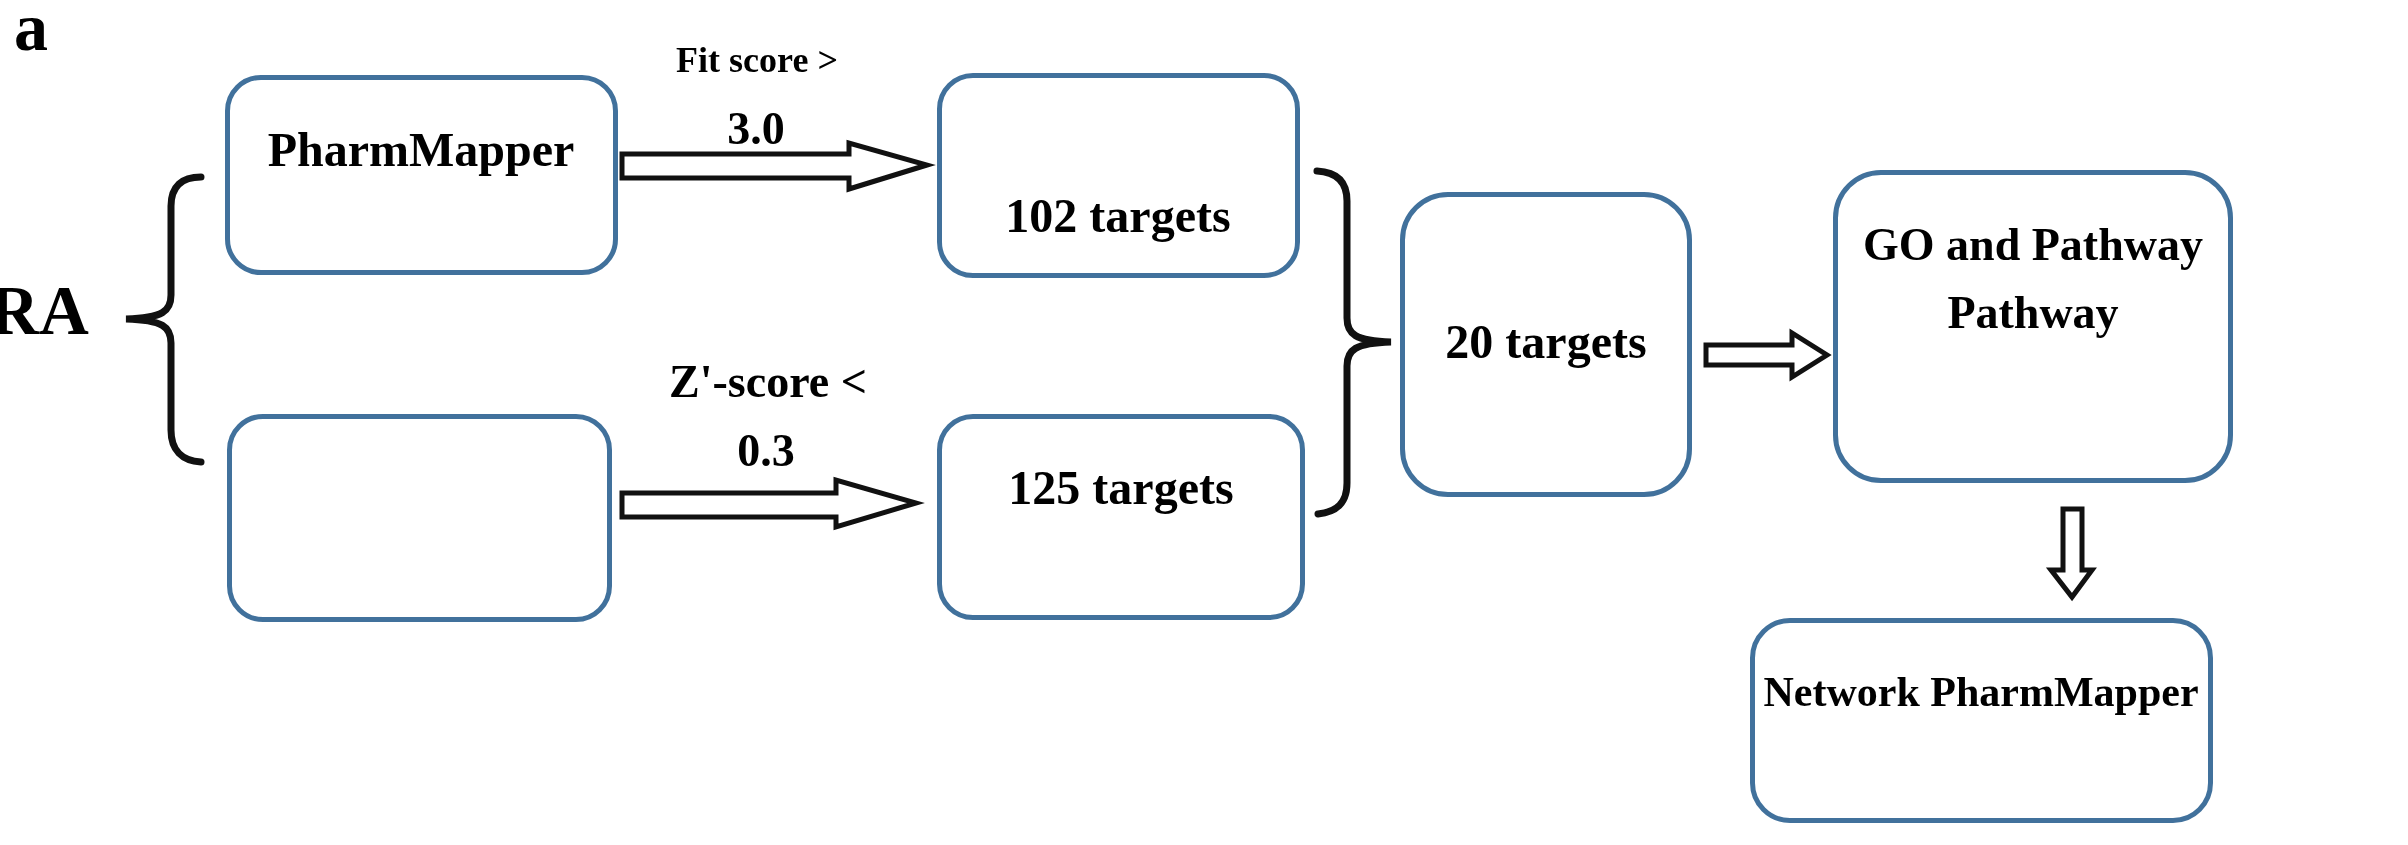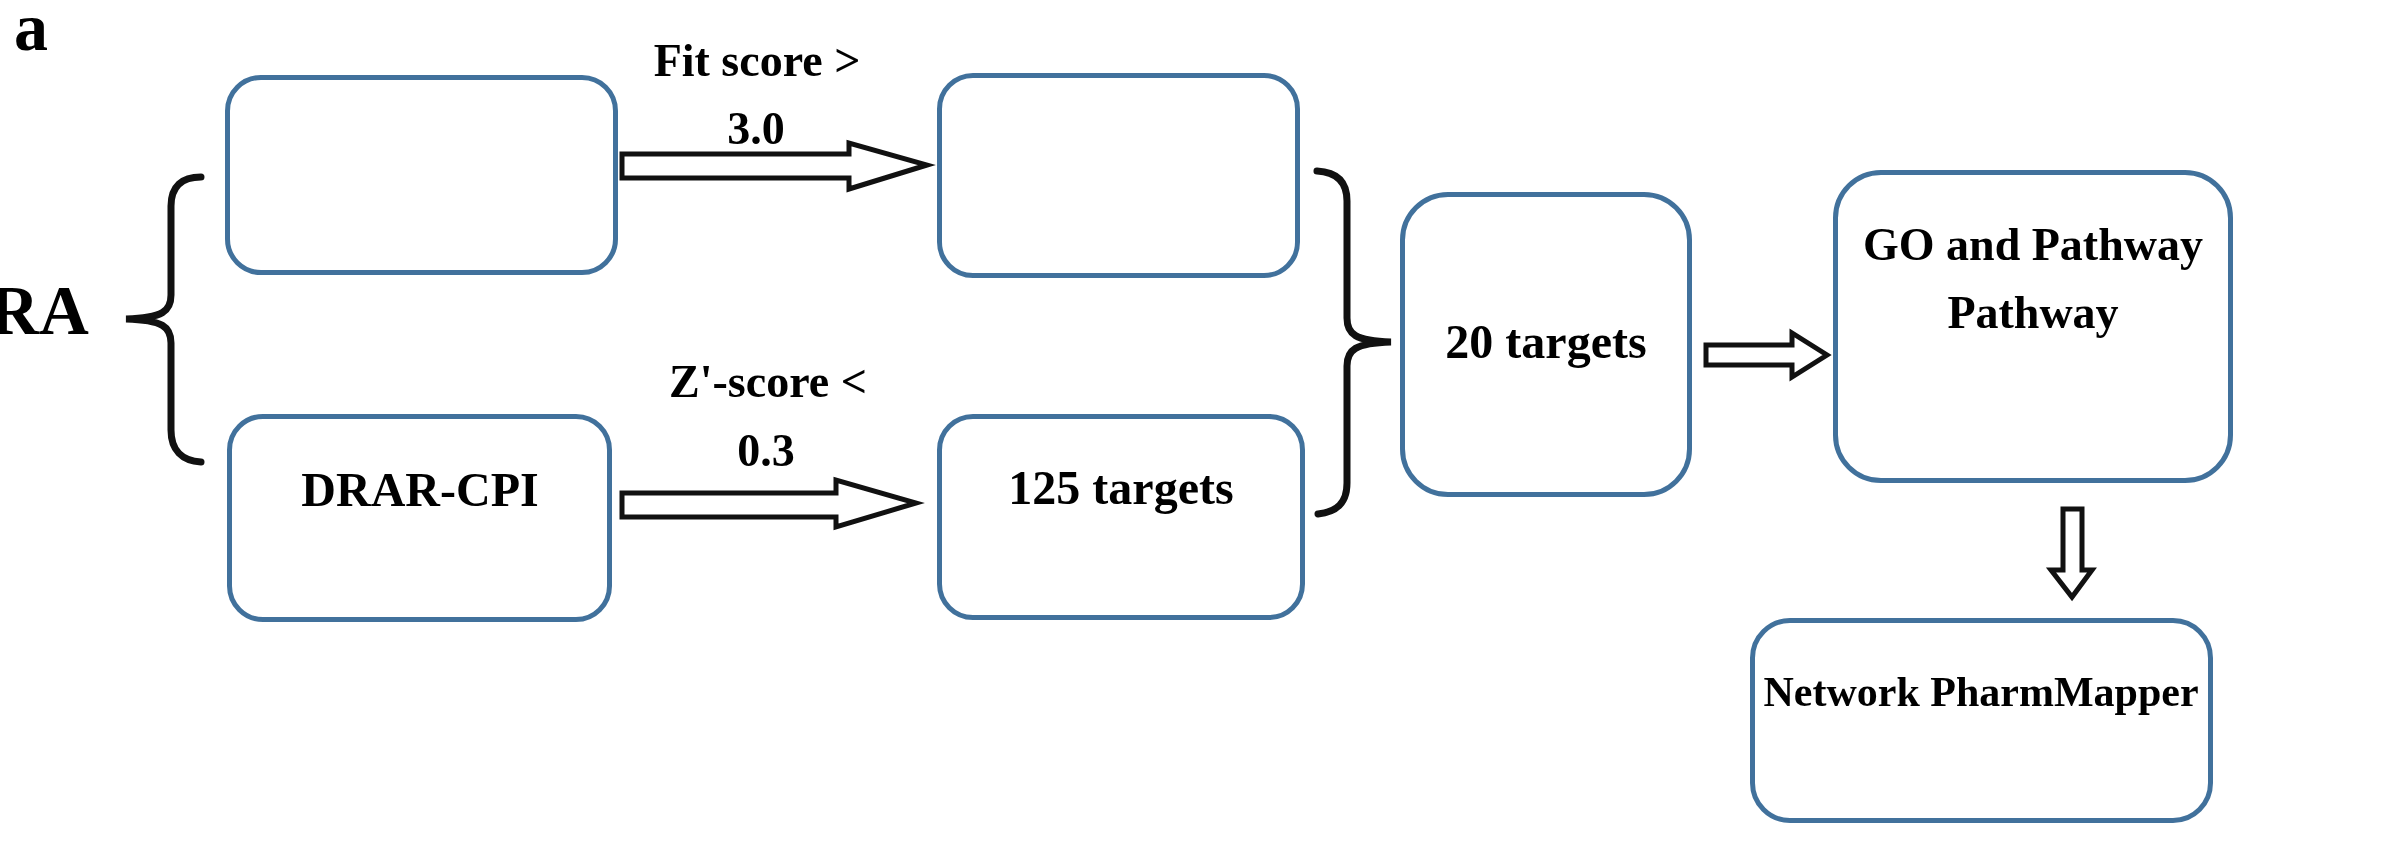--- a/index.html
+++ b/index.html
@@ -57,21 +57,21 @@
   #label-panel{left:31px;top:27px;font-size:68px;}
   #label-ra{left:39px;top:311px;font-size:69px;}
   #label-pharmmapper{left:421px;top:150px;}
   #label-drar-cpi{left:420px;top:490px;}
   #label-targets-102{left:1118px;top:216px;}
   #label-targets-125{left:1121px;top:488px;}
   #label-targets-18{left:1546px;top:342px;}
   #label-go-line1{left:2033px;top:245px;font-size:46px;}
   #label-go-line2{left:2033px;top:313px;font-size:46px;}
   #label-network{left:1981px;top:692px;font-size:42px;}
-  #label-fit-line1{left:757px;top:60px;font-size:46px;}
+  #label-fit-line1{left:757px;top:60px;font-size:36px;}
   #label-fit-line2{left:756px;top:128px;font-size:46px;}
   #label-z-line1{left:768px;top:381px;font-size:46px;}
   #label-z-line2{left:766px;top:450px;font-size:46px;}
 </style>
 </head>
 <body>
 
 <div id="canvas">
 
   <svg id="svg-layer" viewBox="0 0 2408 845" xmlns="http://www.w3.org/2000/svg">
@@ -93,21 +93,22 @@
   <div class="node" id="node-drar-cpi"></div>
   <div class="node" id="node-targets-102"></div>
   <div class="node" id="node-targets-125"></div>
   <div class="node" id="node-targets-18"></div>
   <div class="node" id="node-go-pathway"></div>
   <div class="node" id="node-network"></div>
 
   <div class="free-label" id="label-panel">a</div>
   <div class="free-label" id="label-ra">RA</div>
 
-  <div class="node-label" id="label-drar-cpi">DRAR-CPI</div>
+  <div class="node-label" id="label-pharmmapper">PharmMapper</div>
+  <div class="node-label" id="label-targets-102">102 targets</div>
   <div class="node-label" id="label-targets-125">125 targets</div>
   <div class="node-label" id="label-targets-18">20 targets</div>
   <div class="node-label" id="label-go-line1">GO and Pathway</div>
   <div class="node-label" id="label-go-line2">Pathway</div>
   <div class="node-label" id="label-network">Network PharmMapper</div>
 
   <div class="free-label" id="label-fit-line1">Fit score &gt;</div>
   <div class="free-label" id="label-fit-line2">3.0</div>
   <div class="free-label" id="label-z-line1">Z'-score &lt;</div>
   <div class="free-label" id="label-z-line2">0.3</div>

